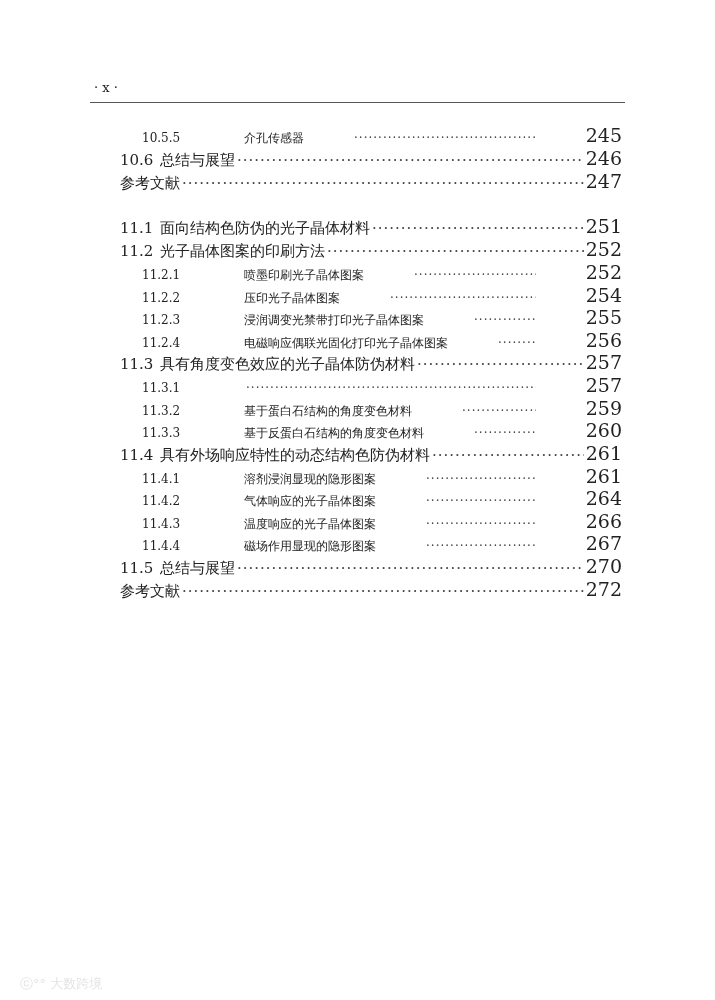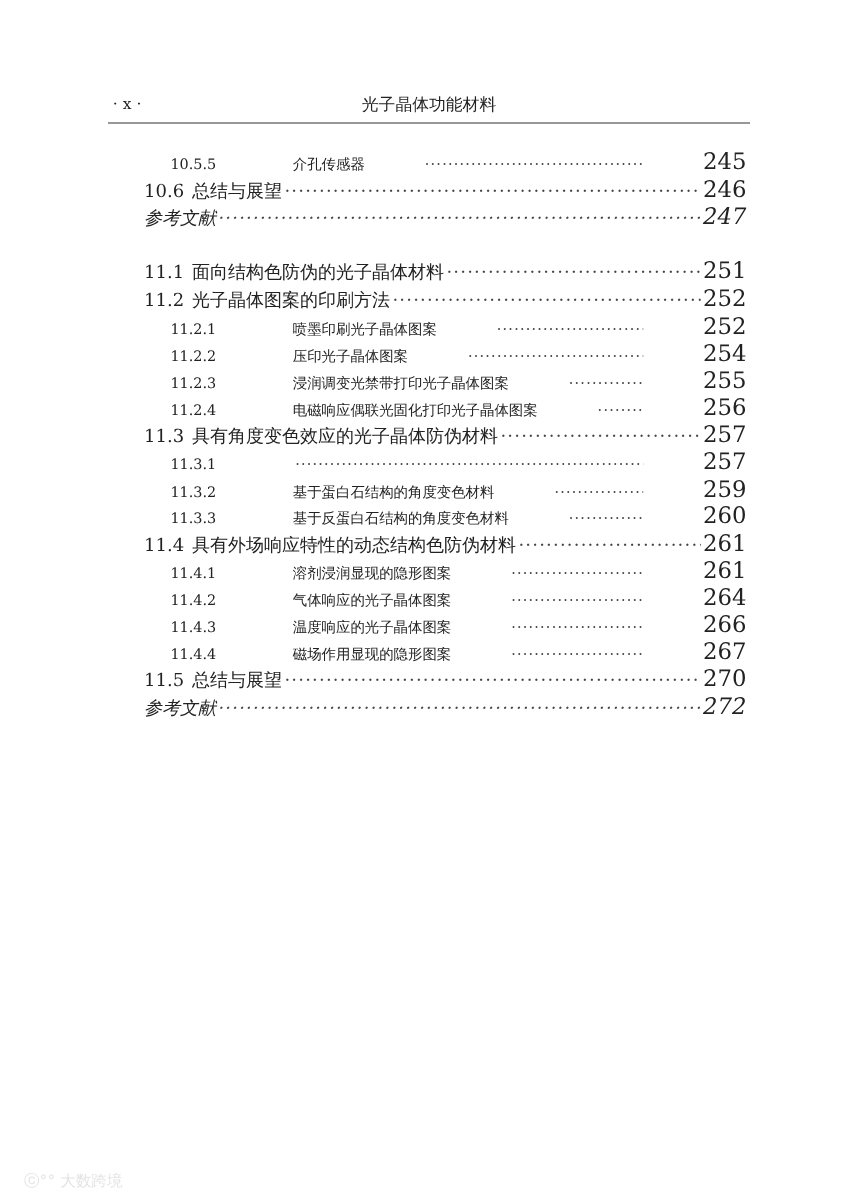--- a/index.html
+++ b/index.html
@@ -24,36 +24,35 @@
     letter-spacing:1px;
   }
   .row .dots::before {
     content:"··································································································································································";
   }
   .row .page { flex:0 0 auto; font-size:19px; }
   .lvl3 { height:22.5px; font-size:12px; padding-left:52px;gap:48px; }
   .lvl3 .num { width:54px; font-size:12px; }
   .lvl2 { height:23px; font-size:15px; padding-left:30px; }
   .lvl2 .num { width:40px; font-size:15px; }
-  .ref { height:22.5px; font-size:15px; padding-left:30px;font-style:italic; }
+  .ref { height:22.5px; font-size:15px; padding-left:30px; }
   .chap { height:23px; font-size:15px; font-weight:bold; padding-left:2px; }
   .chap .num { width:72px; font-weight:bold;margin-top:28px; }
   .chap .text { font-weight:normal; }
   .chap .page { font-weight:normal; }
   .watermark {
     position:absolute; left:20px; top:975px; font-size:13px; color:#e4e4e4;
     font-family:"DejaVu Sans","Liberation Sans",sans-serif;
   }
 </style>
 </head>
 <body>
 
 <div class="header">
   <span class="pg">· x ·</span>
-  <span class="title">光子晶体功能材料</span>
 </div>
 
 <div class="toc">
   <div class="row lvl3">
       <span class="num">10.5.5</span>
       <span class="text">介孔传感器</span>
       <span class="dots"></span>
       <span class="page">245</span>
     </div>
   <div class="row lvl2">

